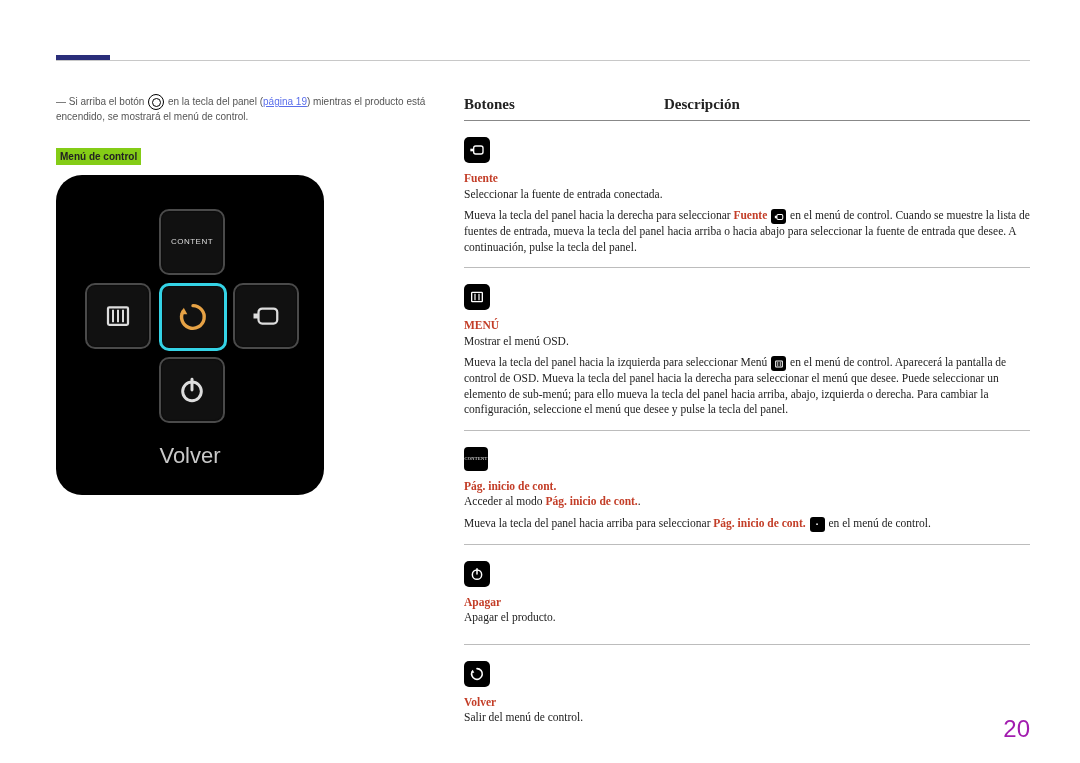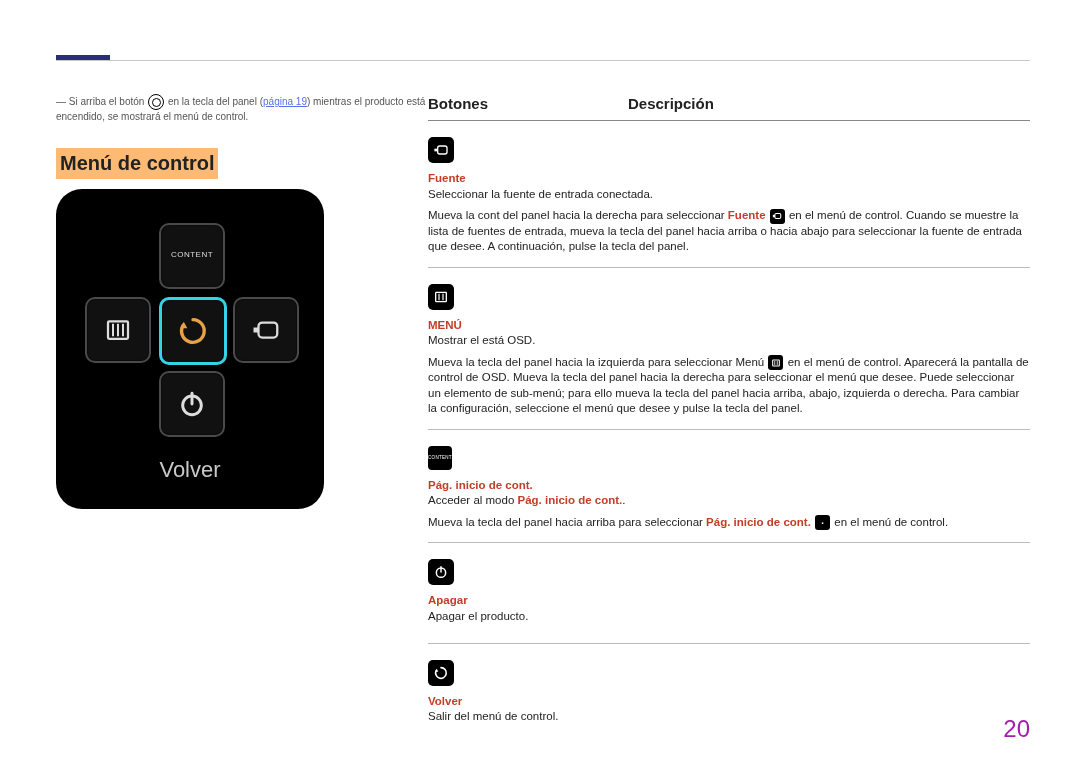--- a/index.html
+++ b/index.html
@@ -46,23 +46,23 @@
     color: #555;
     line-height: 1.35;
   }
   .note-line a {
     color: #5a6eea;
     text-decoration: underline;
   }
   .menu-title {
     margin-top: 24px;
     display: inline-block;
-    background: #fdba74;
+    background: #84cc16;
     font-weight: 600;
-    font-size: 20px;
+    font-size: 10px;
     padding: 2px 4px;
   }
   .control-pad {
     margin-top: 10px;
     width: 268px;
     height: 320px;
     background: #000;
     border-radius: 26px;
     position: relative;
   }
@@ -81,22 +81,23 @@
   .cp-top    { top: 34px;  left: 103px; }
   .cp-left   { top: 108px; left: 29px;  }
   .cp-center { top: 108px; left: 103px; border-color: #34d3e6; border-width: 3px; }
   .cp-right  { top: 108px; left: 177px; }
   .cp-bot    { top: 182px; left: 103px; }
   .cp-text   { position: absolute; bottom: 24px; left: 0; right: 0; text-align: center; color: #c9c9c9; font-size: 22px; font-weight: 300; }
 
   .right-col {
     position: absolute;
     top: 94px;
-    left: 428px;
+    left: 464px;
     right: 50px;
+    font-family: Liberation Serif, serif;
   }
   .tbl-headers {
     display: flex;
     font-size: 15px;
     font-weight: 600;
     border-bottom: 1px solid #888;
     padding-bottom: 6px;
   }
   .th-bot { width: 200px; }
   .th-desc { flex: 1; }
@@ -242,21 +243,21 @@
           <svg width="16" height="16" viewBox="0 0 24 24">
               <rect x="7" y="6" width="14" height="12" rx="3" fill="none" stroke="#fff" stroke-width="2"></rect>
               <polygon points="2,10 7,10 7,14 2,14" fill="#fff"></polygon>
             </svg>
         </div>
       </div>
       <div class="col-label">Fuente</div>
       <div class="col-desc">
         <div class="intro">Seleccionar la fuente de entrada conectada.</div>
         <div>
-          <span>Mueva la cont del panel hacia la derecha para seleccionar </span><span class="hl">Fuente</span>
+          <span>Mueva la tecla del panel hacia la derecha para seleccionar </span><span class="hl">Fuente</span>
           <span class="inline-ico">
               <svg width="10" height="10" viewBox="0 0 24 24">
                 <rect x="7" y="6" width="14" height="12" rx="3" fill="none" stroke="#fff" stroke-width="2.5"></rect>
                 <polygon points="2,9 7,9 7,15 2,15" fill="#fff"></polygon>
               </svg>
             </span>
           <span> en el menú de control. Cuando se muestre la lista de fuentes de entrada, mueva la tecla del panel hacia arriba o hacia abajo para seleccionar la fuente de entrada que desee. A continuación, pulse la tecla del panel.</span>
         </div>
       </div>
     </div>
@@ -266,21 +267,21 @@
         <div class="ico-box">
           <svg width="16" height="16" viewBox="0 0 24 24">
               <rect x="4" y="5" width="16" height="14" rx="1" fill="none" stroke="#fff" stroke-width="2"></rect>
               <line x1="9" y1="7" x2="9" y2="17" stroke="#fff" stroke-width="1.8"></line>
               <line x1="15" y1="7" x2="15" y2="17" stroke="#fff" stroke-width="1.8"></line>
             </svg>
         </div>
       </div>
       <div class="col-label">MENÚ</div>
       <div class="col-desc">
-        <div class="intro">Mostrar el está OSD.</div>
+        <div class="intro">Mostrar el menú OSD.</div>
         <div>
           <span>Mueva la tecla del panel hacia la izquierda para seleccionar Menú </span><span class="inline-ico">
               <svg width="10" height="10" viewBox="0 0 24 24">
                 <rect x="4" y="5" width="16" height="14" rx="1" fill="none" stroke="#fff" stroke-width="2.5"></rect>
                 <line x1="9" y1="7" x2="9" y2="17" stroke="#fff" stroke-width="2"></line>
                 <line x1="15" y1="7" x2="15" y2="17" stroke="#fff" stroke-width="2"></line>
               </svg>
             </span><span> en el menú de control. Aparecerá la pantalla de control de OSD. Mueva la tecla del panel hacia la derecha para seleccionar el menú que desee. Puede seleccionar un elemento de sub-menú; para ello mueva la tecla del panel hacia arriba, abajo, izquierda o derecha. Para cambiar la configuración, seleccione el menú que desee y pulse la tecla del panel.</span>
         </div>
       </div>

